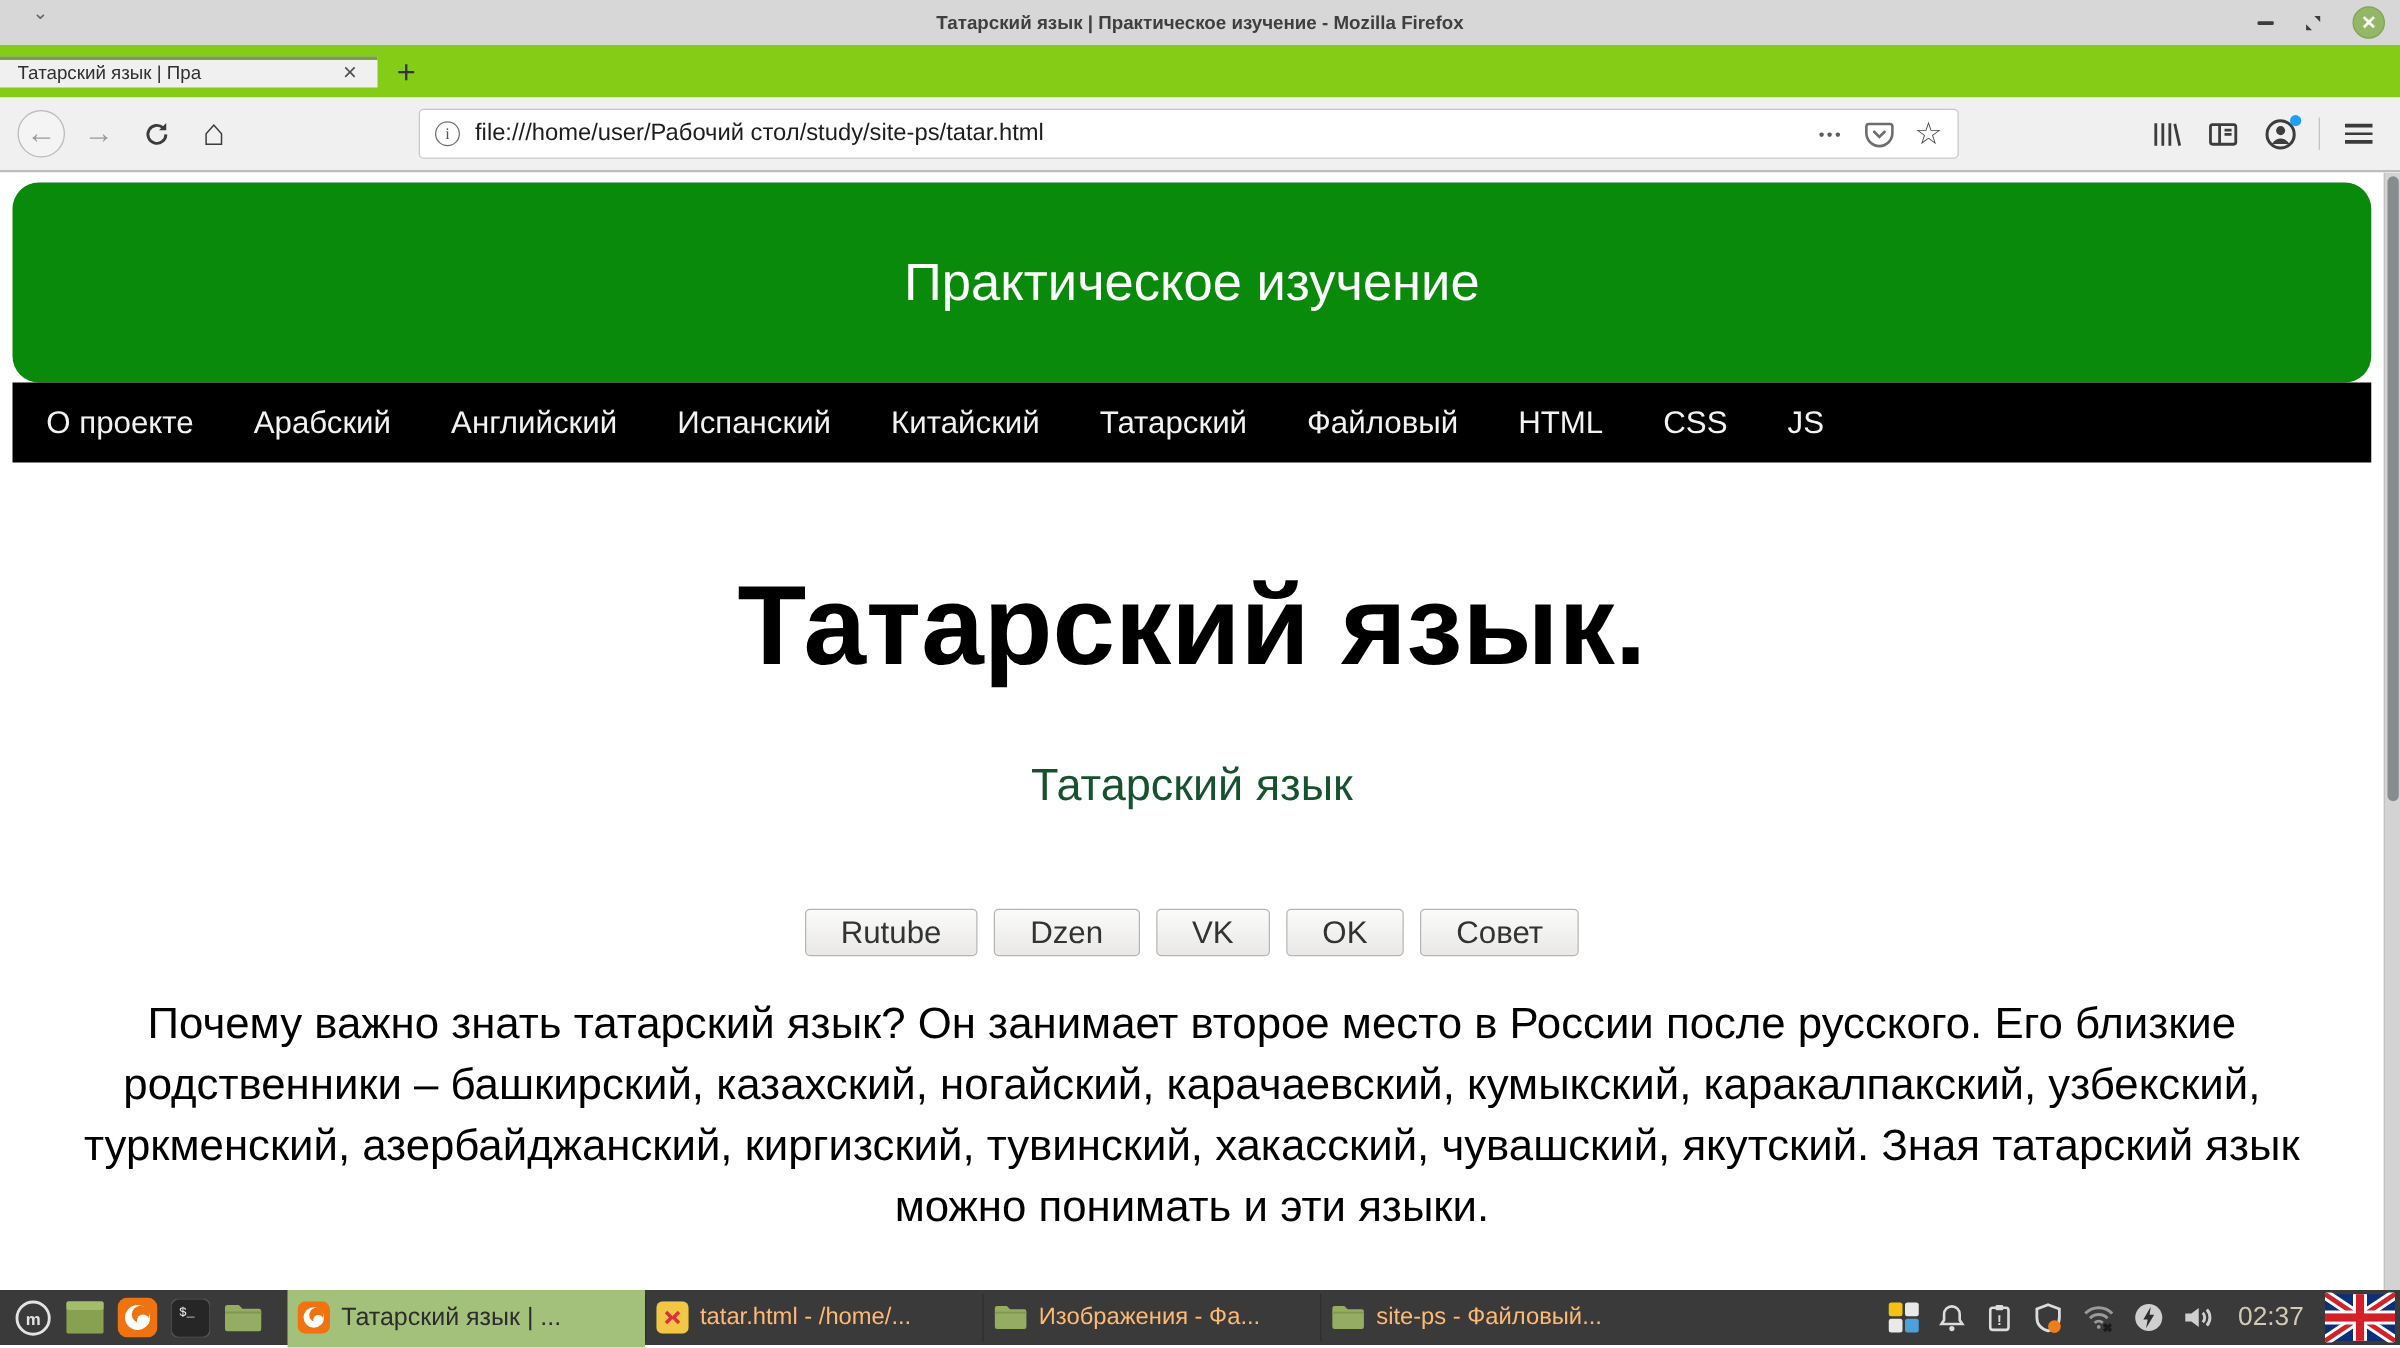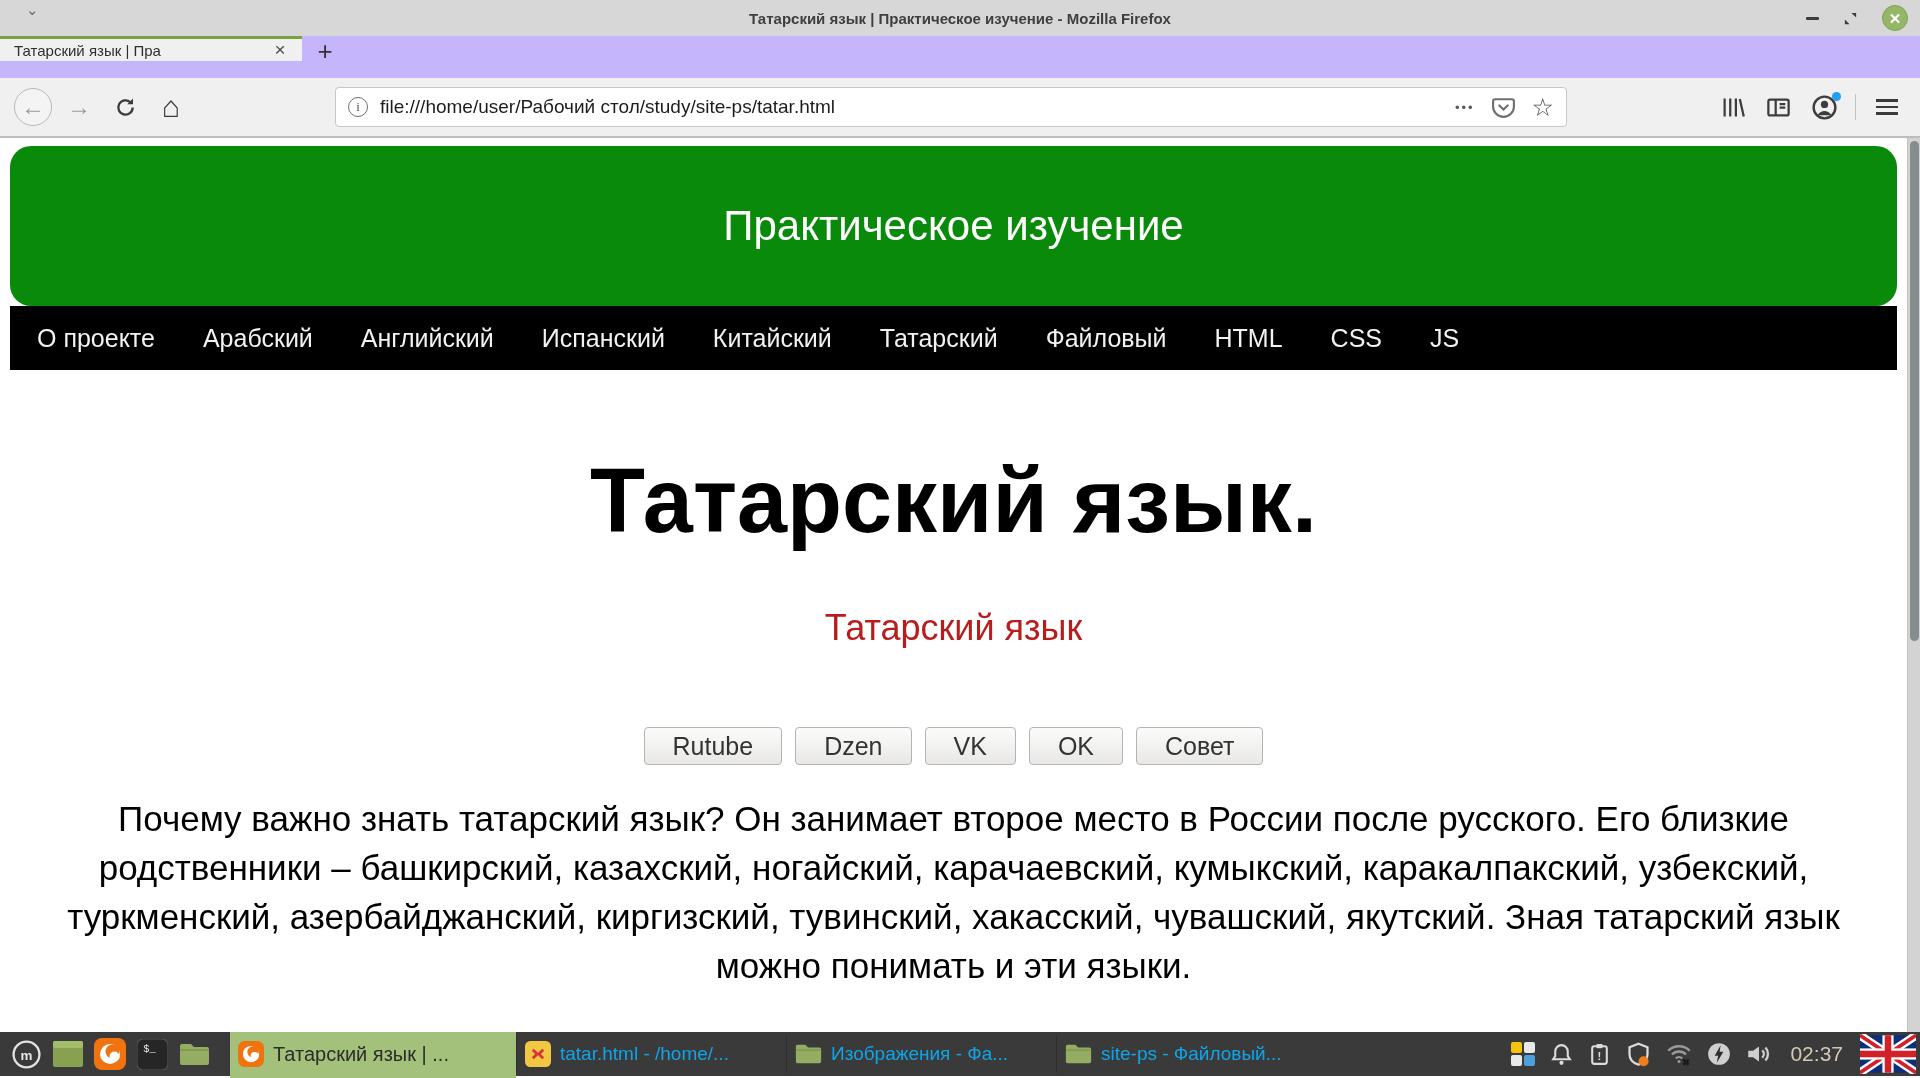--- a/index.html
+++ b/index.html
@@ -12,21 +12,21 @@
   .title-text { font-size:15px; font-weight:bold; color:#3f3f3f; }
   .win-chevron { position:absolute; left:26px; top:1px; color:#666; font-size:15px; }
   .win-controls { position:absolute; right:12px; top:0; height:36px;
     display:flex; align-items:center; gap:24px; }
   .btn-min { width:13px; height:3px; background:#3c3c3c; border-radius:1px; }
   .btn-max svg { display:block; }
   .btn-close { width:26px; height:26px; border-radius:50%; background:#93b767;
     border:1px solid #7fa253; color:#fff; font-size:15px; font-weight:bold;
     display:flex; align-items:center; justify-content:center; line-height:1; }
 
-  .tabstrip { height:42px; background:#c4b5fd; display:flex; align-items:flex-start; }
+  .tabstrip { height:42px; background:#84cc16; display:flex; align-items:center; }
   .tab { width:302px; background:#f0f0f0; border-top:3px solid #77a240;
     display:flex; align-items:center; padding:0 10px 0 14px; }
   .tab-label-wrap { position:relative; width:196px; overflow:hidden;
     white-space:nowrap; font-size:15px; color:#2f2f2f; }
   .tab-fade { position:absolute; right:0; top:0; bottom:0; width:36px;
     background:linear-gradient(to right, rgba(240,240,240,0), #f0f0f0); }
   .tab-close { margin-left:auto; font-size:19px; color:#4f4f4f; width:24px;
     text-align:center; }
   .newtab { width:46px; display:flex; align-items:center; justify-content:center;
     font-size:26px; color:#333; font-weight:300; }
@@ -60,21 +60,21 @@
   
   .viewport { height:894px; background:#fff; position:relative; overflow:hidden; }
   .page-body { margin:8px 23px 0 10px; }
   .site-header { height:160px; display:flex; align-items:center;
     justify-content:center; color:#fff; font-size:42px;border-radius:21px; }
   .site-nav { height:64px; background:#000; display:flex; align-items:center;
     padding-left:27px; }
   .site-nav a { color:#f2f2f2; font-size:25px; text-decoration:none; margin-right:48px; }
   .page-h1 { margin-top:80px; text-align:center; font-size:90px; font-weight:bold;
     color:#000; }
-  .page-sub { margin-top:54px; text-align:center; font-size:36px; color:#b91c1c; }
+  .page-sub { margin-top:54px; text-align:center; font-size:36px; color:#14532d; }
   .btn-row { margin-top:78px; display:flex; justify-content:center; gap:13px; }
   .social-btn { height:38px; padding:16px 28px; font-size:25px; color:#333;
     background:linear-gradient(#fbfbfa,#e9e8e6); border:1px solid #b4b4b4;
     border-radius:4px; display:flex; align-items:center;
     font-family:"Liberation Sans", sans-serif; }
   .page-par { margin:29px auto 0; max-width:1800px; text-align:center;
     font-size:35px; line-height:49px; color:#000; }
   .scrollbar { position:absolute; top:0; right:0; width:13px; height:894px;
     background:#d3d3d3; border-left:1px solid #c2c2c2; }
   .scroll-thumb { position:absolute; top:3px; left:2px; width:9px; height:500px;
@@ -82,21 +82,21 @@
 
   
   .taskbar { height:44px; background:#3a3a3a; display:flex; align-items:center;
     padding:0 4px 0 8px; }
   .launch { width:36px; height:36px; display:flex; align-items:center;
     justify-content:center; margin-right:6px; flex:0 0 auto; }
   .task-active { margin-left:12px; width:286px; height:54px; background:#a4c17c;
     border-radius:2px; display:flex; align-items:center; padding:0 8px; gap:9px;
     color:#2c2c2c; font-size:20px; white-space:nowrap; overflow:hidden; flex:0 0 auto; }
   .task-item { width:270px; height:38px; display:flex; align-items:center;
-    padding:0 8px; gap:9px; color:#0ea5e9; font-size:19px; white-space:nowrap;
+    padding:0 8px; gap:9px; color:#fdba74; font-size:19px; white-space:nowrap;
     overflow:hidden; border-left:1px solid #2e2e2e; flex:0 0 auto; }
   .tray { margin-left:auto; display:flex; align-items:center; gap:13px; }
   .clock { color:#d3cab6; font-size:21px; margin:0 4px;text-align:center; }
   .flag { display:flex; }
 </style>
 </head>
 <body>
 
 <div class="titlebar">
   <span class="win-chevron">⌄</span>

